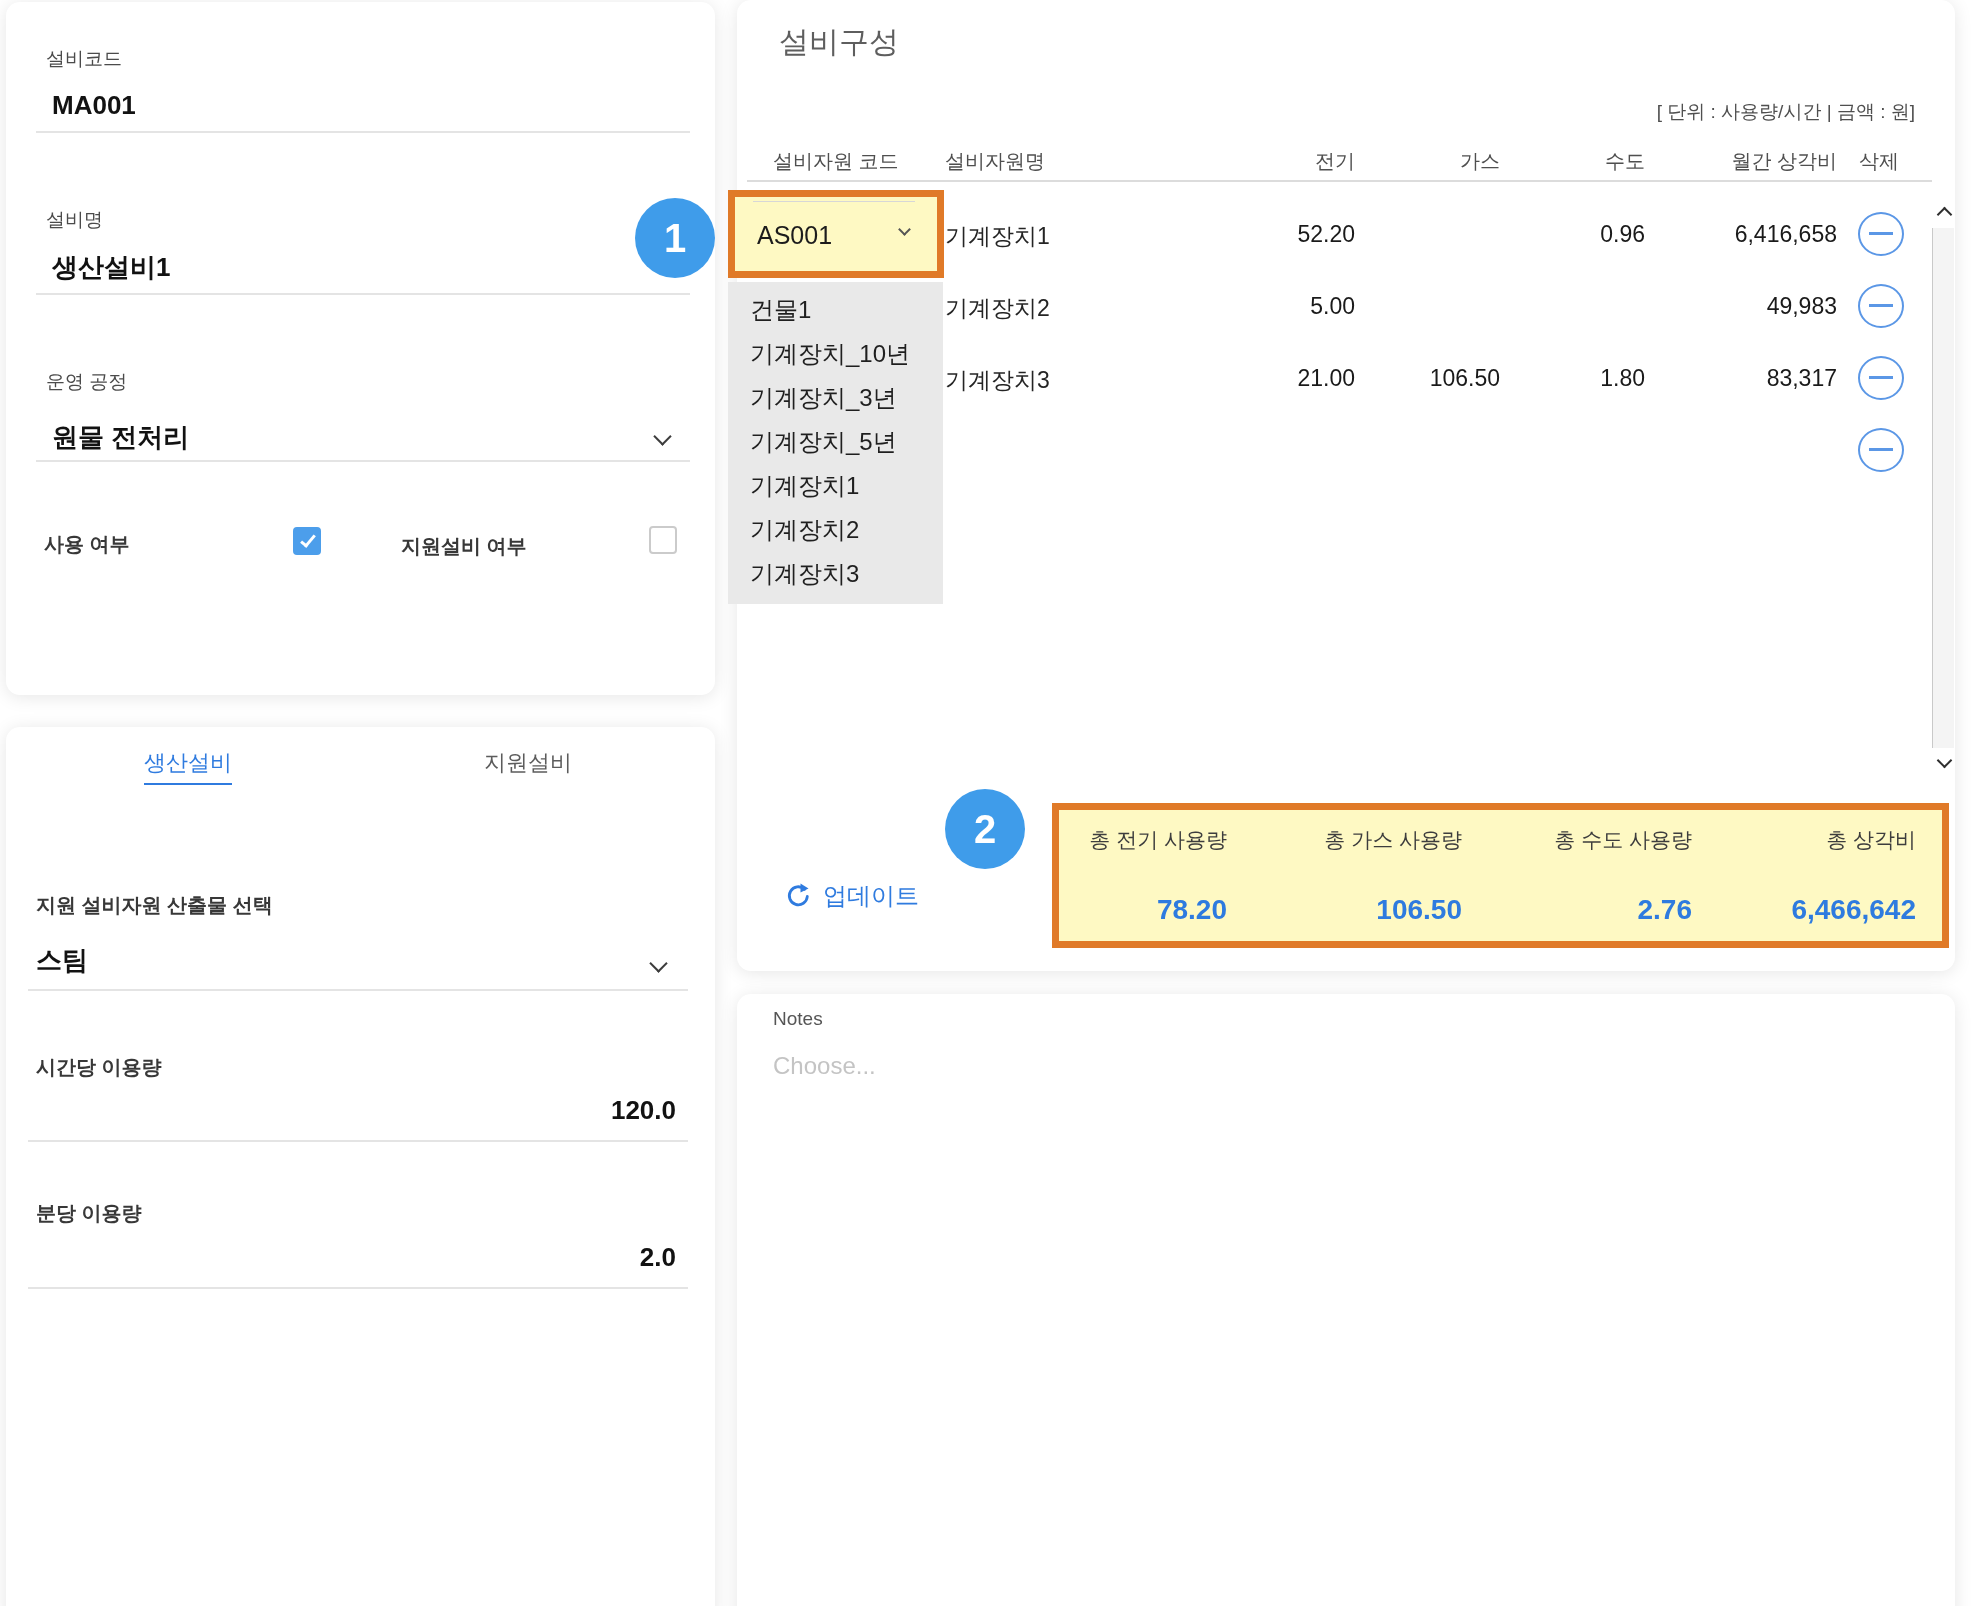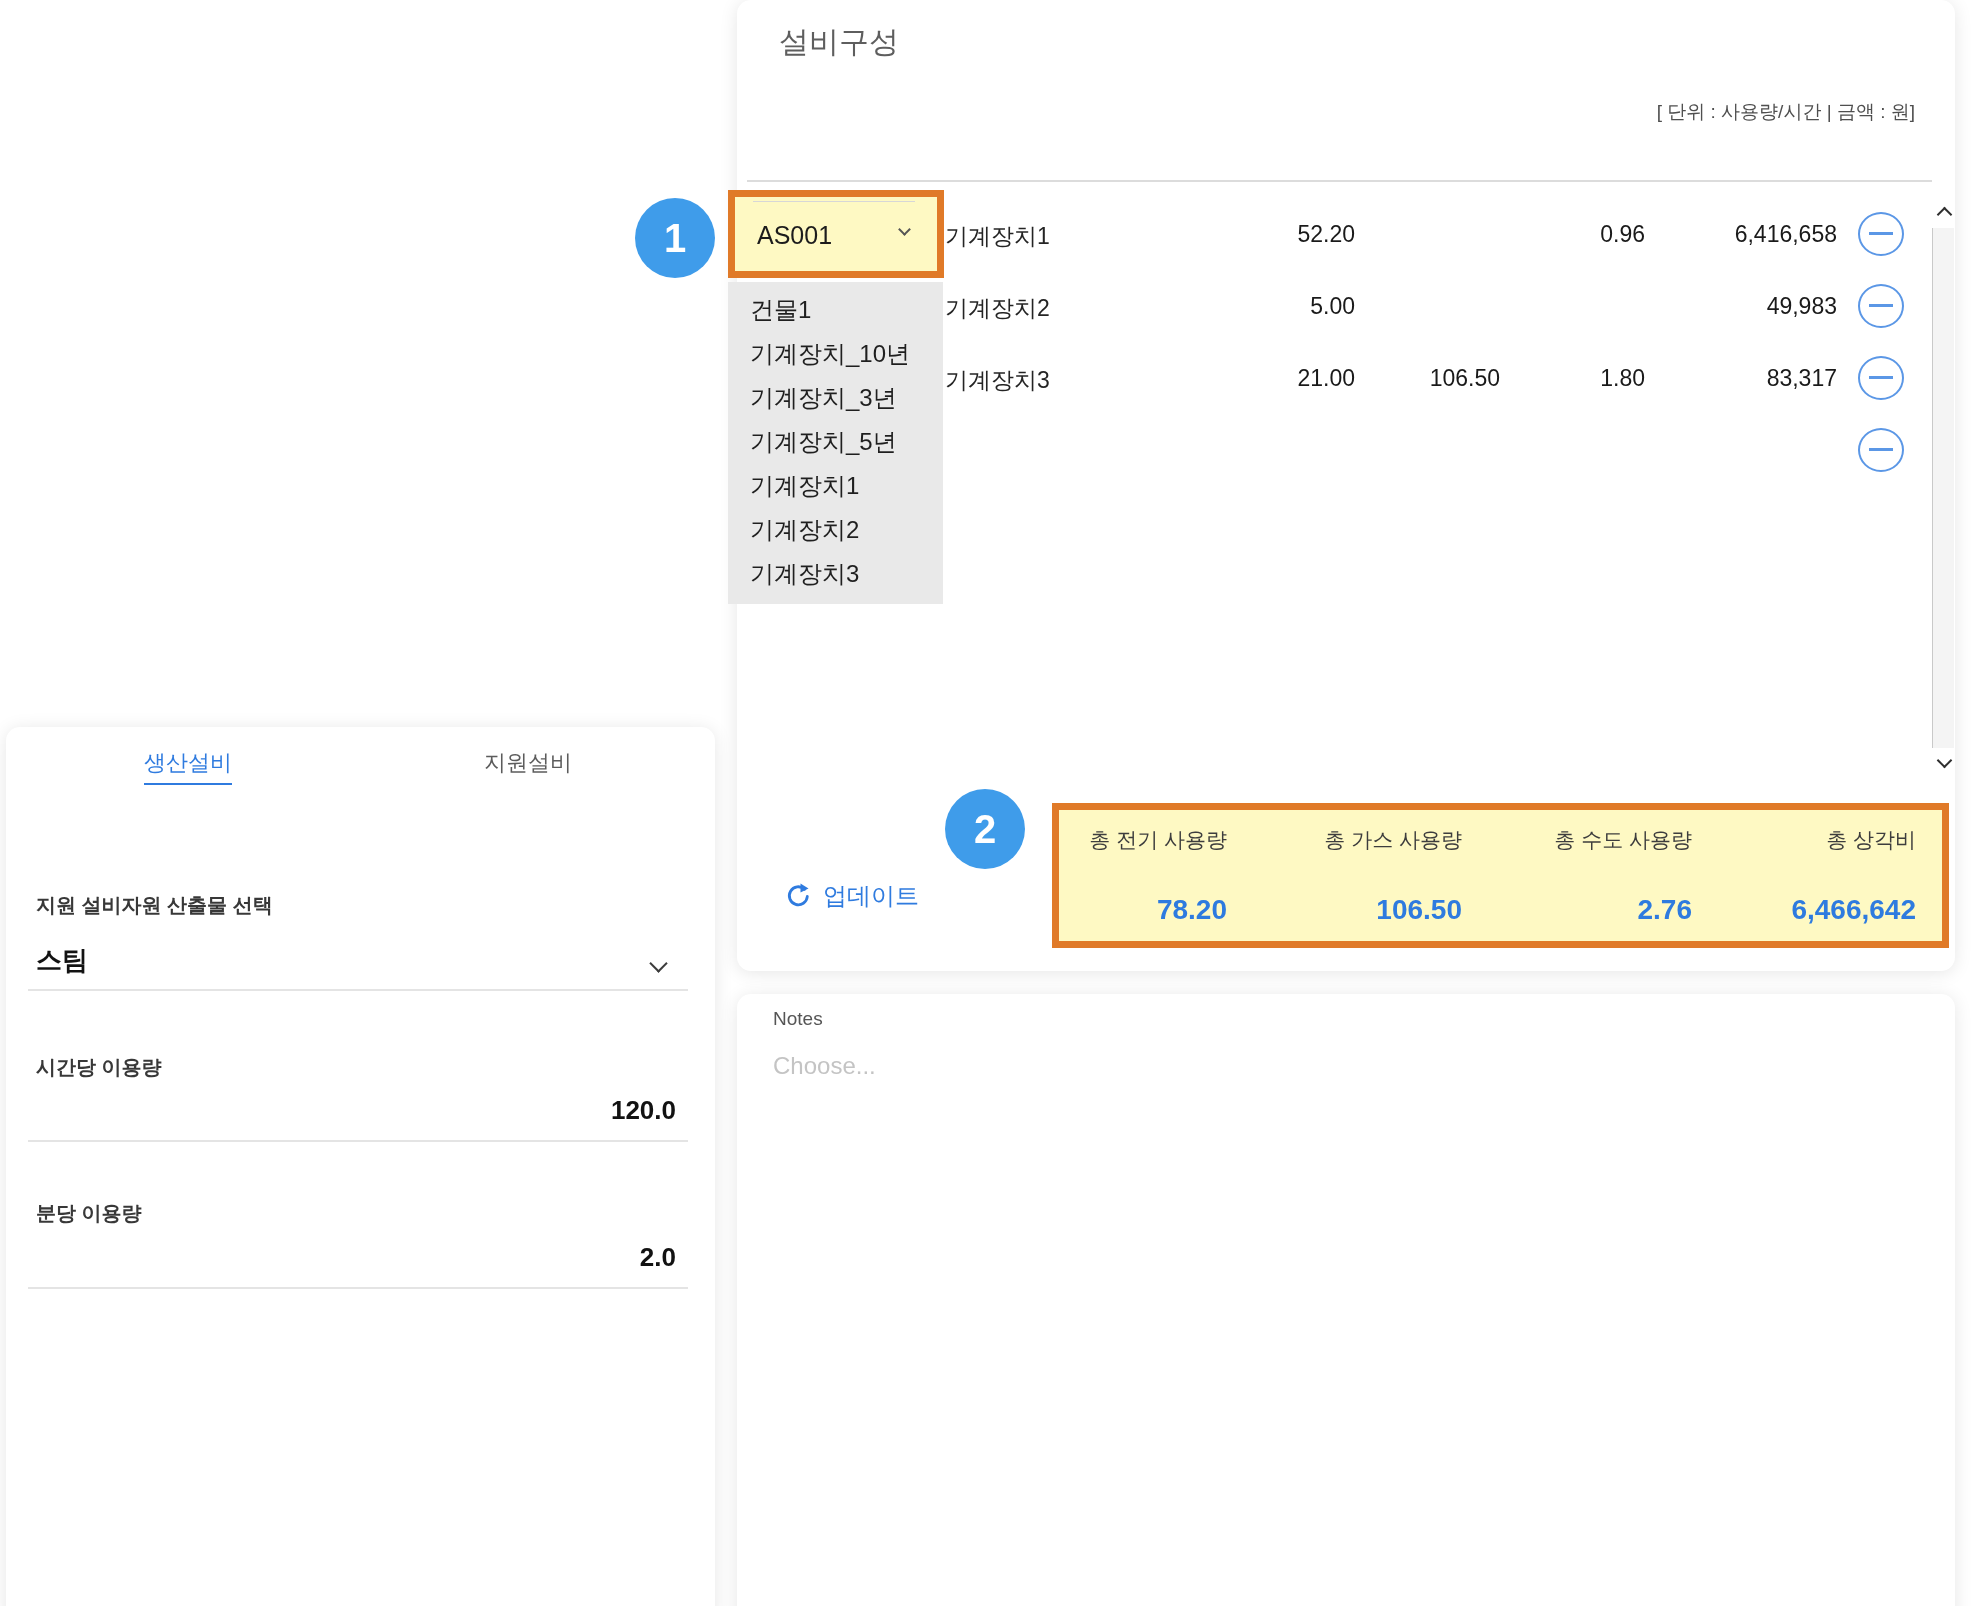--- a/index.html
+++ b/index.html
@@ -91,20 +91,41 @@
   .notes-label { font-size:19px; color:#555; }
   .notes-placeholder { font-size:24px; color:#c4c4c4; }
 
   .num-right { position:absolute; width:280px; text-align:right; }
 </style>
 </head>
 <body>
 
 <div id="stage">
 
+  <div class="panel" id="panel-facility">
+    <div class="abs f-label" style="left:40px; top:44px;">설비코드</div>
+    <div class="abs f-value" style="left:46px; top:88px;">MA001</div>
+    <div class="u-line" style="left:30px; top:129px; width:654px;"></div>
+
+    <div class="abs f-label" style="left:40px; top:205px;">설비명</div>
+    <div class="abs f-value" style="left:46px; top:248px;">생산설비1</div>
+    <div class="u-line" style="left:30px; top:291px; width:654px;"></div>
+
+    <div class="abs f-label" style="left:40px; top:367px;">운영 공정</div>
+    <div class="abs f-value" style="left:46px; top:418px;">원물 전처리</div>
+    <span class="chv abs" style="left:650px; top:428px;"></span>
+    <div class="u-line" style="left:30px; top:458px; width:654px;"></div>
+
+    <div class="abs f-label-b" style="left:38px; top:529px;">사용 여부</div>
+    <div class="checkbox checked" style="left:287px; top:525px;">
+        <span class="tick"></span>
+      </div>
+    <div class="abs f-label-b" style="left:395px; top:531px;">지원설비 여부</div>
+    <div class="checkbox" style="left:643px; top:524px;"></div>
+  </div>
 
   <div class="panel" id="panel-type">
     <div class="abs tab active" style="left:138px; top:21px;">생산설비</div>
     <div class="abs tab inactive" style="left:478px; top:21px;">지원설비</div>
 
     <div class="abs f-label-b" style="left:30px; top:165px;text-align:right;">지원 설비자원 산출물 선택</div>
     <div class="abs f-value" style="left:30px; top:216px;">스팀</div>
     <span class="chv abs" style="left:646px; top:230px;"></span>
     <div class="u-line" style="left:22px; top:262px; width:660px;"></div>
 
@@ -114,20 +135,29 @@
 
     <div class="abs f-label-b" style="left:30px; top:473px;">분당 이용량</div>
     <div class="abs f-value num-right" style="left:390px; top:515px;">2.0</div>
     <div class="u-line" style="left:22px; top:560px; width:660px;"></div>
   </div>
 
   <div class="panel" id="panel-comp">
     <div class="abs comp-title" style="left:42px; top:22px;">설비구성</div>
     <div class="abs unit-note" style="right:40px; top:99px;">[ 단위 : 사용량/시간 | 금액 : 원]</div>
 
+    <div class="thead">
+      <span style="left:36px;">설비자원 코드</span>
+      <span style="left:208px;">설비자원명</span>
+      <span style="right:600px;">전기</span>
+      <span style="right:455px;">가스</span>
+      <span style="right:310px;">수도</span>
+      <span style="right:118px;">월간 상각비</span>
+      <span style="left:1122px;">삭제</span>
+    </div>
     <div class="u-line" style="left:10px; top:180px; width:1185px; background:#dcdcdc;"></div>
 
     <div>
         <div class="trow" style="top: 199px;">
           <span class="tcell c-name">기계장치1</span>
           <span class="tcell c-elec">52.20</span>
           <span class="tcell c-gas"></span>
           <span class="tcell c-water">0.96</span>
           <span class="tcell c-dep">6,416,658</span>
           <span class="minus-btn"></span>

